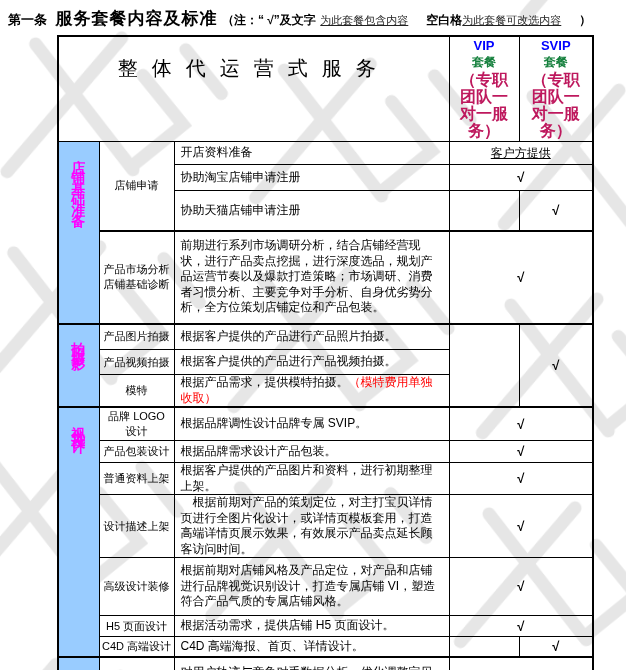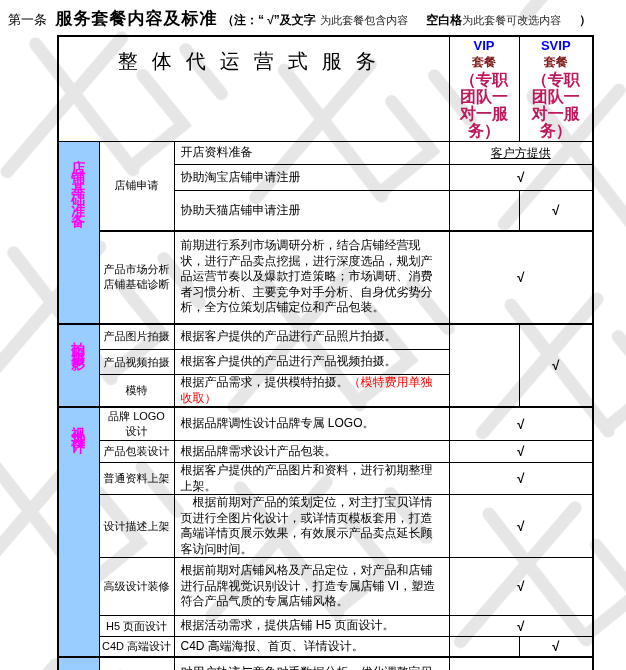--- a/index.html
+++ b/index.html
@@ -9,49 +9,49 @@
     background:#ffffff;
     font-family:"Liberation Sans","DejaVu Sans",sans-serif;
     position:relative; overflow:hidden;
     color:#000;
   }
   .watermark { position:absolute; inset:0; z-index:0; pointer-events:none; }
   .content { position:relative; z-index:1; }
 
   
   .title-line { padding:7px 0 0 8px; white-space:nowrap; }
-  .clause { font-weight:normal; font-size:13px; }
+  .clause { font-weight:bold; font-size:13px; }
   .heading { font-weight:bold; font-size:17px; margin-left:4px; letter-spacing:1px; }
   .note-b { font-weight:bold; font-size:12px; }
-  .note-s { font-size:11px; color:#222; }
+  .note-s { font-size:11px; color:#222;text-decoration:underline; }
   .gap { display:inline-block; width:18px; }
 
   
   table.svc {
     border-collapse:collapse; table-layout:fixed;
     margin:5px 0 0 57px; width:535px;
     border:2px solid #000;
   }
   td { border:1px solid #000; font-size:12px; vertical-align:middle; padding:2px 4px; overflow:hidden; }
 
   td.sec {
     background:#99CCFF; color:#FF00FF; font-weight:bold;
     text-align:center; vertical-align:top; padding:6px 0 0 0;
   }
   .vtext { writing-mode:vertical-rl; text-orientation:upright; margin:0 auto; font-size:14px; }
   .sp-wide  { letter-spacing:11px; }
   .sp-mid   { letter-spacing:5px; }
 
   td.hdr-title {
-    text-align:center; vertical-align:top; padding-top:11px;
+    text-align:center; vertical-align:top; padding-top:18px;
     font-size:20px; letter-spacing:14px; font-weight:500;
   }
   td.hdr-pkg { text-align:center; vertical-align:top; padding-top:0; line-height:17px; }
   .pkg-name { color:#0000FF; font-weight:bold; font-size:13px; display:block; }
-  .pkg-word { color:#7f1d1d; font-weight:bold; font-size:12px; display:block; }
+  .pkg-word { color:#15803d; font-weight:bold; font-size:12px; display:block; }
   .pkg-team { color:#be185d; font-weight:bold; font-size:16px; display:block; padding:0 6px; }
 
   td.lbl { text-align:center; font-size:11px; padding:1px 2px; line-height:15px; }
   td.desc { font-size:12px; line-height:15.5px; padding:0 6px; }
   td.desc .indent { display:inline-block; width:12px; }
   .red { color:#FF0000; }
 
   td.mark { text-align:center; font-weight:bold; font-size:13px; }
   td.cp   { text-align:center; font-size:12px; font-weight:normal;text-decoration:underline; }
 
@@ -140,21 +140,21 @@
       <td class="desc">根据客户提供的产品进行产品视频拍摄。</td>
     </tr>
     <tr style="height:25px">
       <td class="lbl">模特</td>
       <td class="desc"><span>根据产品需求，提供模特拍摄。</span><span class="red">（模特费用单独收取）</span></td>
     </tr>
 
     <tr style="height:25px" class="sec-top">
       <td class="sec" rowspan="7"><span class="vtext sp-mid">视觉设计</span></td>
       <td class="lbl">品牌 LOGO 设计</td>
-      <td class="desc">根据品牌调性设计品牌专属 LOGO。</td>
+      <td class="desc">根据品牌调性设计品牌专属 SVIP。</td>
       <td class="mark" colspan="2">√</td>
     </tr>
     <tr style="height:22px">
       <td class="lbl">产品包装设计</td>
       <td class="desc">根据品牌需求设计产品包装。</td>
       <td class="mark" colspan="2">√</td>
     </tr>
     <tr style="height:23px">
       <td class="lbl">普通资料上架</td>
       <td class="desc">根据客户提供的产品图片和资料，进行初期整理上架。</td>

